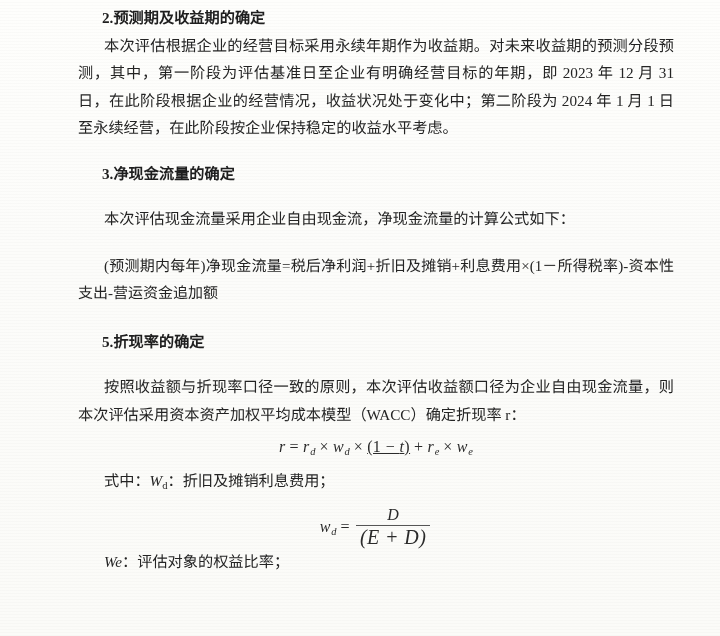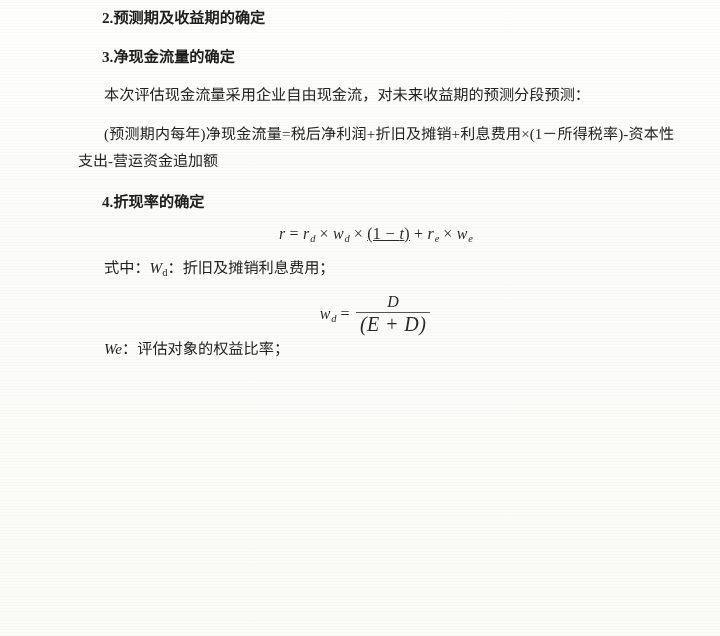--- a/index.html
+++ b/index.html
@@ -142,22 +142,22 @@
     white-space: nowrap;
   }
   .var-italic {
     font-style: italic;
   }
   .var-sub {
     font-size: 10.5px;
     vertical-align: -0.25em;
     font-style: normal;
   }
-  .mt2 { margin-top: 11px; }
-  .mt4 { margin-top: 12px; }
+  .mt2 { margin-top: 18px; }
+  .mt4 { margin-top: 20px; }
   .mt8 { margin-top: 8px; }
   .mt10 { margin-top: 10px; }
   .mt12 { margin-top: 0; }
 
   
   .grain {
     position: absolute;
     inset: 0;
     pointer-events: none;
     opacity: 0.035;
@@ -167,30 +167,32 @@
 </style>
 </head>
 <body>
 
 <div class="page">
   <div class="page-inner">
     <div class="content">
 
       <div class="heading">2.预测期及收益期的确定</div>
 
+      <p class="para">本次评估根据企业的经营目标采用永续年期作为收益期。对未来收益期的预测分段预测，其中，第一阶段为评估基准日至企业有明确经营目标的年期，即 2023 年 12 月 31 日，在此阶段根据企业的经营情况，收益状况处于变化中；第二阶段为 2024 年 1 月 1 日至永续经营，在此阶段按企业保持稳定的收益水平考虑。</p>
 
       <div class="heading mt2">3.净现金流量的确定</div>
 
-      <p class="para mt2">本次评估现金流量采用企业自由现金流，对未来收益期的预测分段预测：</p>
+      <p class="para mt2">本次评估现金流量采用企业自由现金流，净现金流量的计算公式如下：</p>
 
       <p class="formula-para mt4">(预测期内每年)净现金流量=税后净利润+折旧及摊销+利息费用×(1－所得税率)-资本性支出-营运资金追加额</p>
 
 
-      <div class="heading mt4">4.折现率的确定</div>
-
+      <div class="heading mt4">5.折现率的确定</div>
+
+      <p class="para mt2">按照收益额与折现率口径一致的原则，本次评估收益额口径为企业自由现金流量，则本次评估采用资本资产加权平均成本模型（WACC）确定折现率 r：</p>
 
       <div class="math-display mt10">
         <span class="math-row">
           <span class="mi">r</span>
           <span class="mo">=</span>
           <span class="mi">r<span class="sub">d</span></span>
           <span class="mo">×</span>
           <span class="mi">w<span class="sub">d</span></span>
           <span class="mo">×</span>
           <span class="mn">(1&nbsp;−&nbsp;<span class="mi">t</span>)</span>

